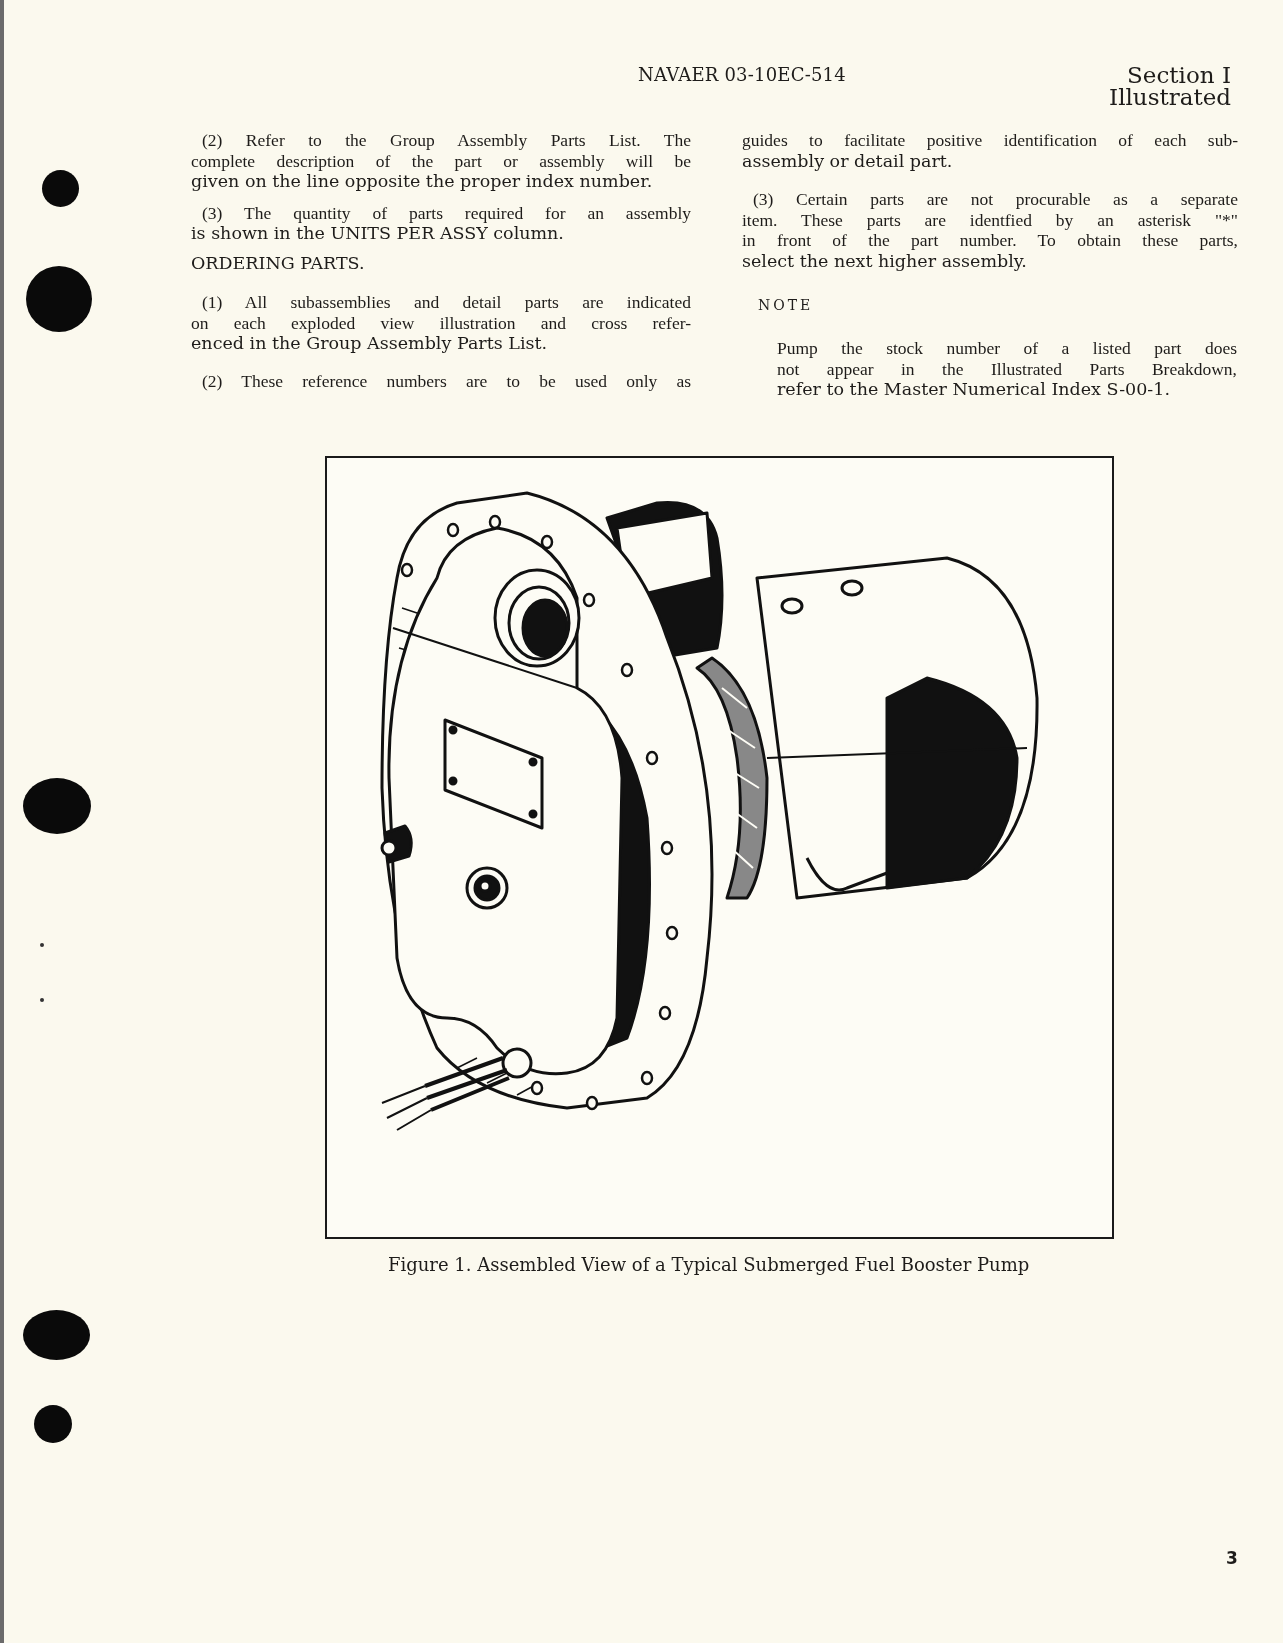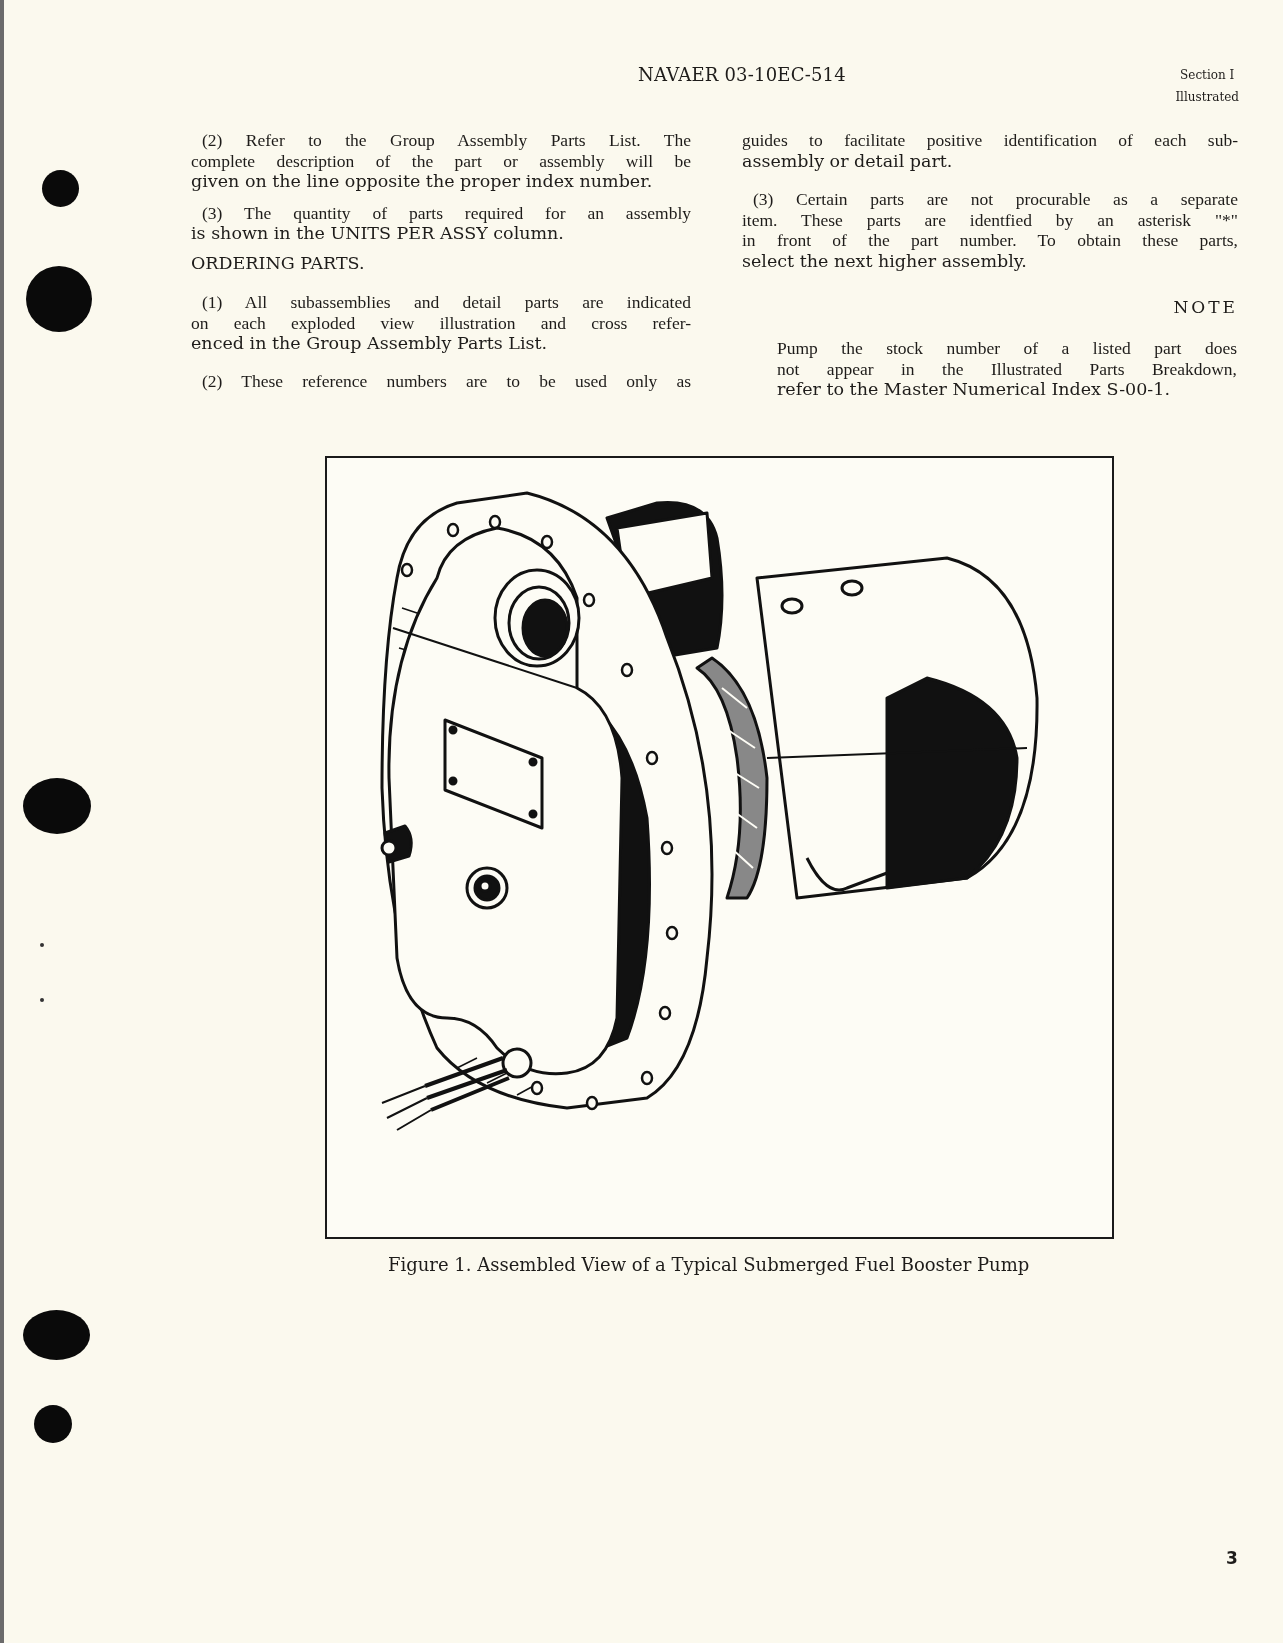--- a/index.html
+++ b/index.html
@@ -7,31 +7,31 @@
     width: 1283px; height: 1643px; position: relative; overflow: hidden;
     background: #fbf9ee;
     font-family: "DejaVu Serif", "Liberation Serif", serif;
     color: #1e1c1a;
   }
   .left-edge { position: absolute; left: 0; top: 0; width: 4px; height: 1643px; background: #6b6b6b; }
   .hole { position: absolute; background: #0a0a0a; border-radius: 50%; }
   .speck { position: absolute; width: 4px; height: 4px; border-radius: 50%; background: #333; }
 
   .hdr-doc { position: absolute; left: 638px; top: 64px; font-size: 18px; letter-spacing: 0.2px; }
-  .hdr-sec { position: absolute; right: 44px; top: 64px; font-size: 12px; text-align: center; line-height: 22px; }
+  .hdr-sec { position: absolute; right: 52px; top: 64px; font-size: 23px; text-align: right; line-height: 22px; }
 
   .col { position: absolute; font-size: 17.5px; line-height: 20.5px; }
   .col p { margin: 0; }
   .col-left { left: 191px; top: 130px; width: 500px; }
   .col-right { left: 742px; top: 130px; width: 496px; }
   .just { text-align: justify; text-align-last: justify; font-family: Liberation Serif, serif; }
   .last { text-align: center; text-align-last: left; }
   .ind { text-indent: 11px; }
 
-  .note-title { position: absolute; left: 742px; top: 297px; width: 496px; text-align: right; letter-spacing: 3px; font-size: 17px; }
+  .note-title { position: absolute; left: 758px; top: 297px; width: 496px; text-align: left; letter-spacing: 3px; font-size: 14px; }
   .note-body { position: absolute; left: 777px; top: 338px; width: 460px; font-size: 17.5px; line-height: 20.5px; }
 
   .figure-frame {
     position: absolute; left: 325px; top: 456px; width: 785px; height: 779px;
     border: 2.5px solid #1a1a1a; background: #fdfcf5;
   }
   .figure-frame svg { position: absolute; left: 0; top: 0; }
   .caption { position: absolute; left: 388px; top: 1254px; font-size: 18px; }
   .page-num { position: absolute; left: 1226px; top: 1548px; font-size: 17px; font-family: "DejaVu Sans", "Liberation Sans", sans-serif; font-weight: bold; }
 </style>

